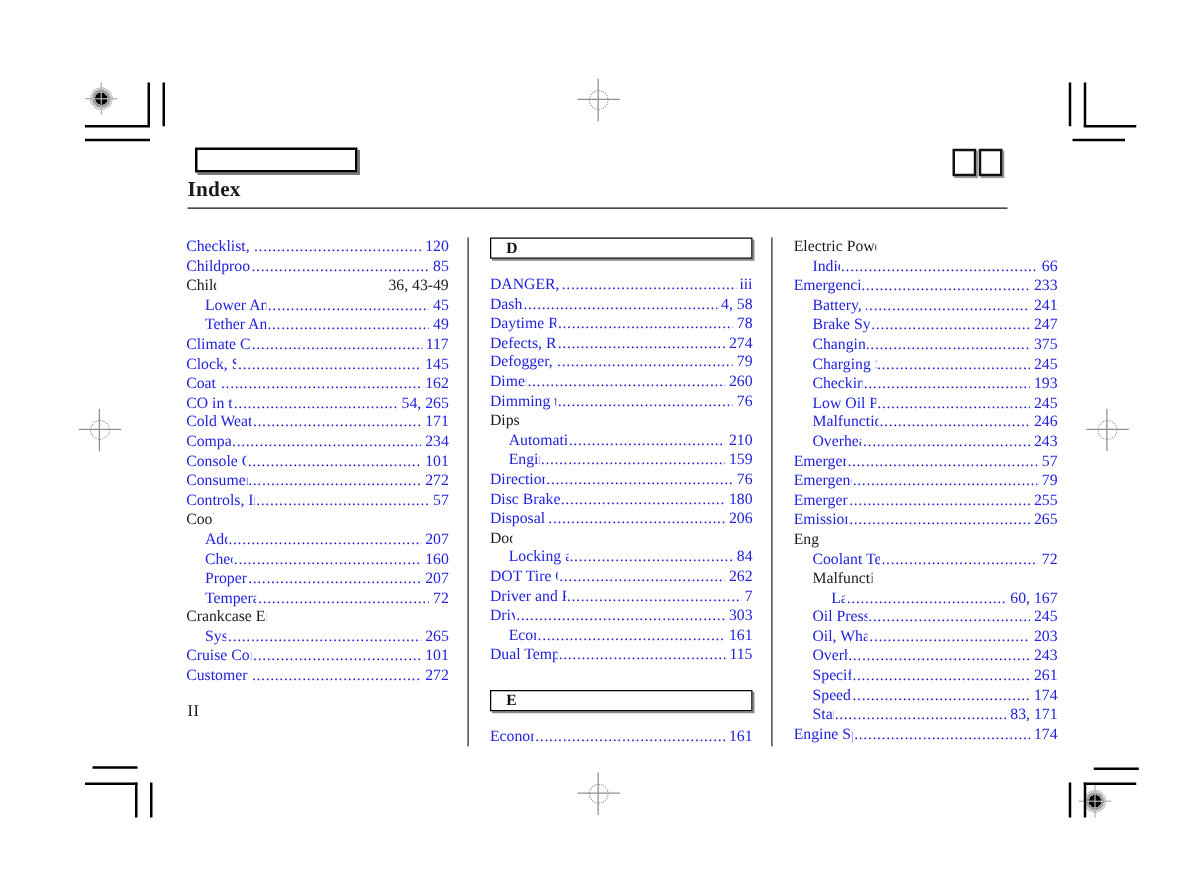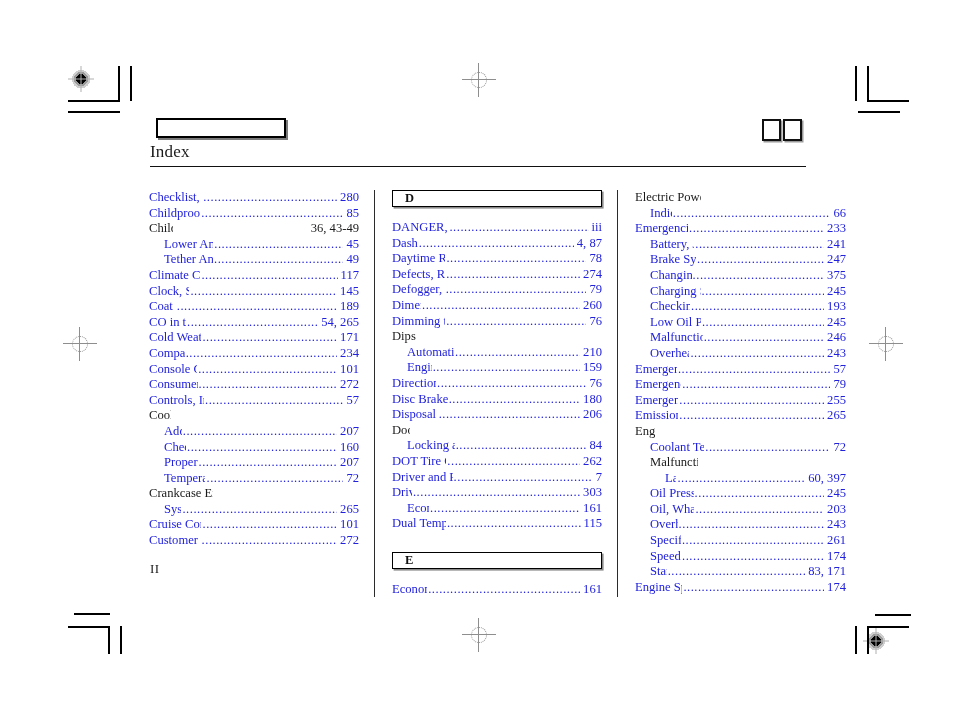--- a/index.html
+++ b/index.html
@@ -59,21 +59,21 @@
     left: 156px; top: 118px;
     width: 126px; height: 16px;
     border: 2px solid #000;
     box-shadow: 2px 2px 0 #7a7a7a;
     background: #fff;
   }
   .page-title {
     position: absolute;
     left: 150px; top: 142px;
     font-size: 17px;
-    font-weight: normal;
+    font-weight: bold;
     letter-spacing: .2px;
     color: #1a1a1a;
   }
   .title-rule {
     position: absolute;
     left: 150px; top: 166px;
     width: 656px; height: 0;
     border-top: 1.4px solid #111;
   }
   .folio {
@@ -210,21 +210,21 @@
 <div class="head-box"></div>
 <div class="page-title">Index</div>
 <div class="title-rule"></div>
 <div class="folio">II</div>
 
 <div class="cols" id="cols">
     <div class="col left">
       <div class="ent i0">
         <span class="nm">Checklist, Before Driving</span>
         <span class="dots">..........................................................................................</span>
-        <span class="pg">280</span>
+        <span class="pg">120</span>
       </div>
       <div class="ent i0">
         <span class="nm">Childproof Door Locks</span>
         <span class="dots">..........................................................................................</span>
         <span class="pg">85</span>
       </div>
       <div class="ent i0 plain">
         <span class="nm">Child Seats</span>
         <span class="dots">..........................................................................................</span>
         <span class="pg">36, 43-49</span>
@@ -245,21 +245,21 @@
         <span class="pg">117</span>
       </div>
       <div class="ent i0">
         <span class="nm">Clock, Setting the</span>
         <span class="dots">..........................................................................................</span>
         <span class="pg">145</span>
       </div>
       <div class="ent i0">
         <span class="nm">Coat Hook</span>
         <span class="dots">..........................................................................................</span>
-        <span class="pg">189</span>
+        <span class="pg">162</span>
       </div>
       <div class="ent i0">
         <span class="nm">CO in the Exhaust</span>
         <span class="dots">..........................................................................................</span>
         <span class="pg">54, 265</span>
       </div>
       <div class="ent i0">
         <span class="nm">Cold Weather, Starting in</span>
         <span class="dots">..........................................................................................</span>
         <span class="pg">171</span>
@@ -333,21 +333,21 @@
     <div class="col mid">
       <div class="sec-head">D</div>
       <div class="ent i0">
         <span class="nm">DANGER, Explanation of</span>
         <span class="dots">..........................................................................................</span>
         <span class="pg">iii</span>
       </div>
       <div class="ent i0">
         <span class="nm">Dashboard</span>
         <span class="dots">..........................................................................................</span>
-        <span class="pg">4, 87</span>
+        <span class="pg">4, 58</span>
       </div>
       <div class="ent i0">
         <span class="nm">Daytime Running Lights</span>
         <span class="dots">..........................................................................................</span>
         <span class="pg">78</span>
       </div>
       <div class="ent i0">
         <span class="nm">Defects, Reporting Safety</span>
         <span class="dots">..........................................................................................</span>
         <span class="pg">274</span>
@@ -526,21 +526,21 @@
         <span class="pg">72</span>
       </div>
       <div class="ent i1 plain nodots">
         <span class="nm">Malfunction Indicator</span>
         <span class="dots">..........................................................................................</span>
         <span class="pg"></span>
       </div>
       <div class="ent i2">
         <span class="nm">Lamp</span>
         <span class="dots">..........................................................................................</span>
-        <span class="pg">60, 397</span>
+        <span class="pg">60, 167</span>
       </div>
       <div class="ent i1">
         <span class="nm">Oil Pressure Indicator</span>
         <span class="dots">..........................................................................................</span>
         <span class="pg">245</span>
       </div>
       <div class="ent i1">
         <span class="nm">Oil, What Kind to Use</span>
         <span class="dots">..........................................................................................</span>
         <span class="pg">203</span>

